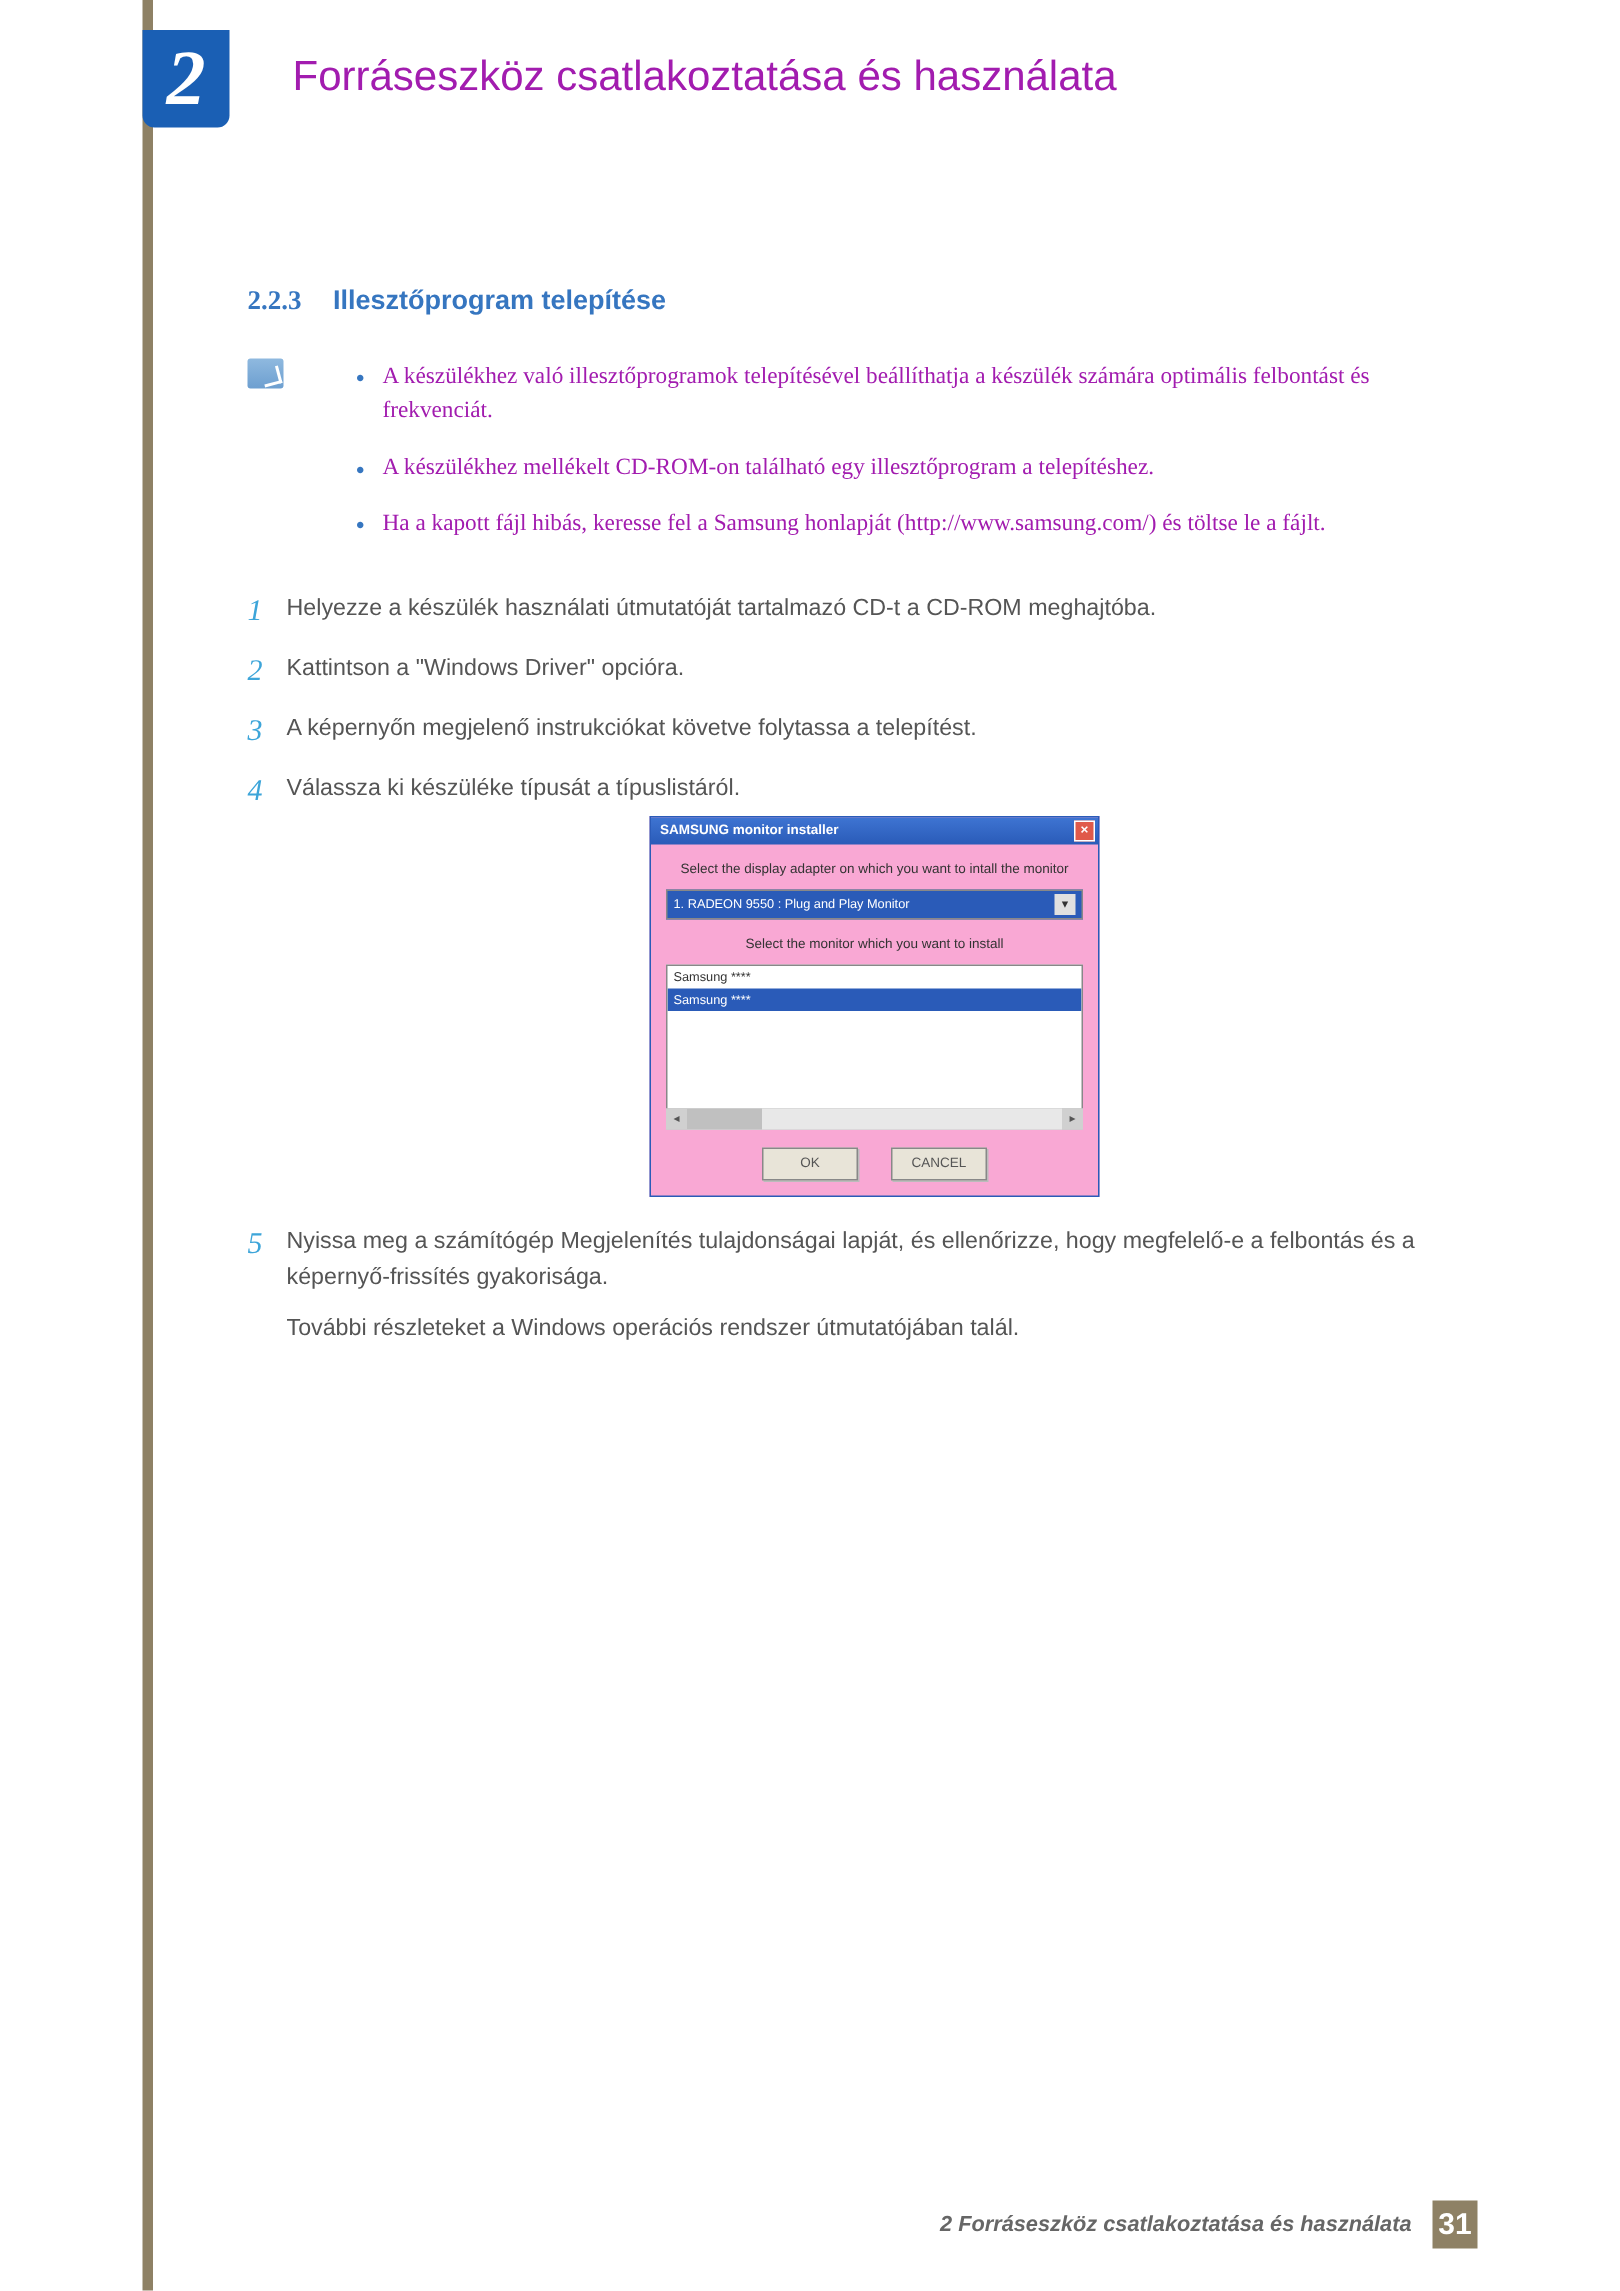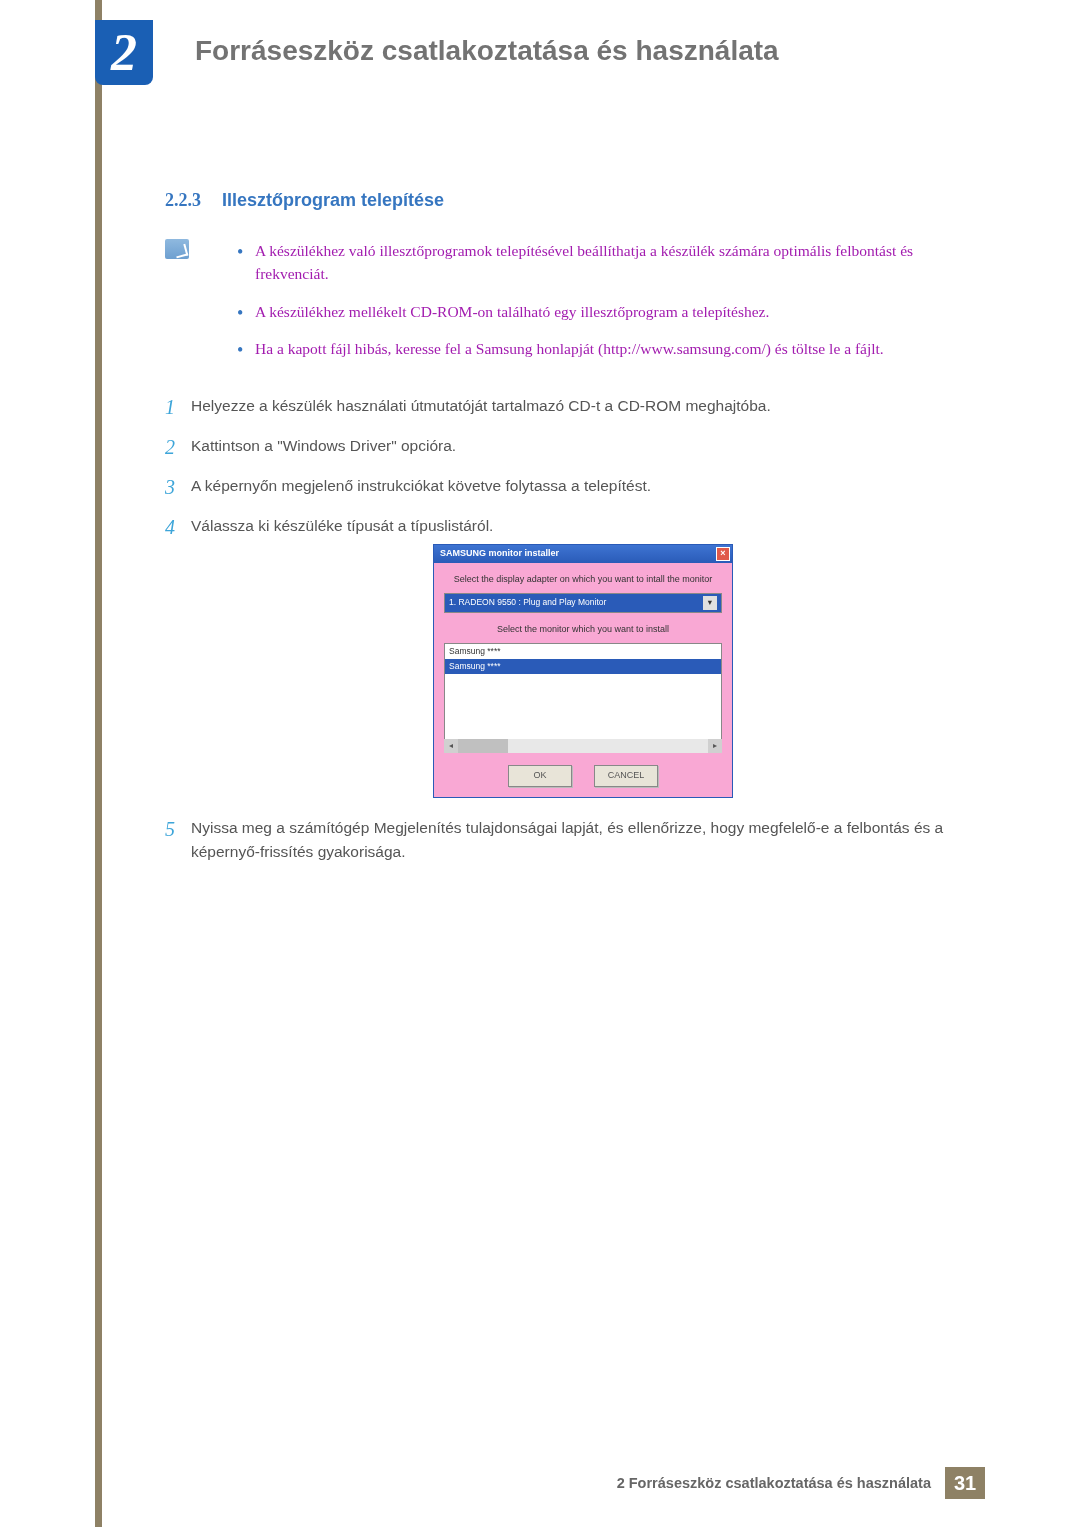--- a/index.html
+++ b/index.html
@@ -29,22 +29,22 @@
     color: #fff;
     font-size: 52px;
     font-weight: bold;
     font-style: italic;
     font-family: Georgia, serif;
   }
   .chapter-title {
     position: absolute;
     left: 195px; top: 35px;
     font-size: 28px;
-    font-weight: bold;
-    color: #737373;
+    font-weight: normal;
+    color: #a21caf;
   }
   .content {
     position: absolute;
     left: 165px; top: 190px;
     width: 810px;
   }
   .section-heading {
     color: #3676c0;
     font-weight: bold;
     font-size: 18px;
@@ -175,23 +175,23 @@
     background: #e8e4d8;
     font-size: 9px;
     box-shadow: 1px 1px 0 #bbb;
   }
   .footer {
     position: absolute;
     left: 95px; bottom: 28px;
     width: 890px; height: 32px;
     display: flex; align-items: center; justify-content: flex-end;
   }
-  .footer-text { font-size: 14.5px; font-weight: bold; color: #666; margin-right: 14px; }
+  .footer-text { font-size: 14.5px; font-weight: bold; color: #666; margin-right: 14px; font-style: italic; }
   .page-badge {
-    width: 40px; height: 32px;
+    width: 30px; height: 32px;
     background: #8e8165;
     color: #fff;
     display: flex; align-items: center; justify-content: center;
     font-size: 20px; font-weight: bold;
   }
 </style>
 </head>
 <body>
 
 <div class="left-stripe"></div>
@@ -260,20 +260,21 @@
           <div class="installer-buttons">
             <div class="btn">OK</div>
             <div class="btn">CANCEL</div>
           </div>
         </div>
       </div>
     </li>
     <li>
       <span class="step-num">5</span>
       <span>Nyissa meg a számítógép Megjelenítés tulajdonságai lapját, és ellenőrizze, hogy megfelelő-e a felbontás és a képernyő-frissítés gyakorisága.</span>
+      <p>További részleteket a Windows operációs rendszer útmutatójában talál.</p>
     </li>
   </ol>
 </div>
 
 <div class="footer">
   <span class="footer-text">2 Forráseszköz csatlakoztatása és használata</span>
   <div class="page-badge">
     <span>31</span>
   </div>
 </div>

